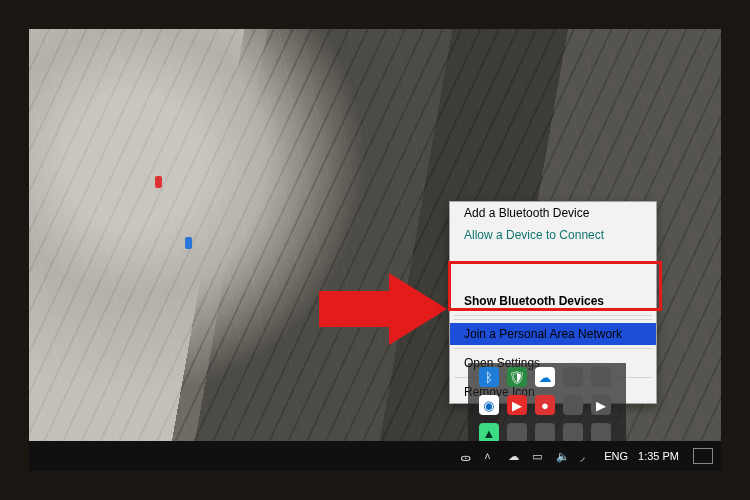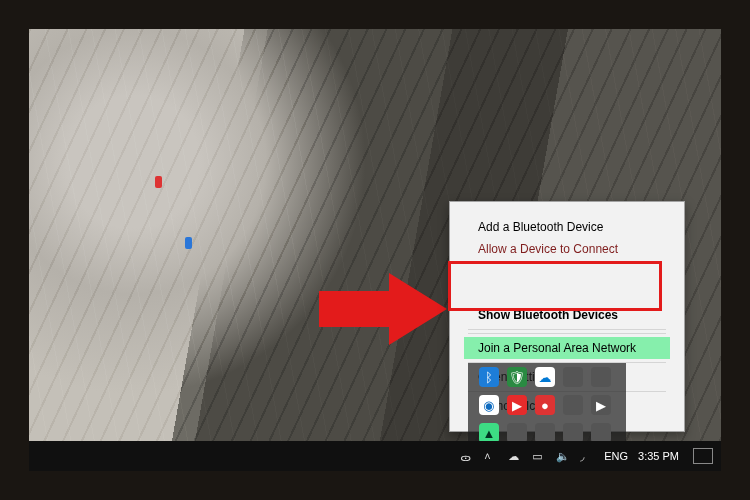--- a/index.html
+++ b/index.html
@@ -13,26 +13,26 @@
     repeating-linear-gradient(115deg,rgba(0,0,0,.18) 0 2px,transparent 2px 17px),
     repeating-linear-gradient(80deg,rgba(255,255,255,.05) 0 1px,transparent 1px 23px);
     mix-blend-mode:overlay;}
   .climber{position:absolute;width:7px;height:12px;border-radius:2px;}
   .climber.one{left:126px;top:147px;background:#d33;}
   .climber.two{left:156px;top:208px;background:#2a76d8;}
 
   .arrow{position:absolute;left:290px;top:240px;pointer-events:none;}
   .arrow svg{display:block;}
 
-  .menu{position:absolute;left:420px;top:172px;width:206px;background:#f2f2f2;border:1px solid #a3a3a3;box-shadow:0 4px 10px rgba(0,0,0,.35);padding:14px;}
+  .menu{position:absolute;left:420px;top:172px;width:206px;background:#f2f2f2;border:1px solid #a3a3a3;box-shadow:0 4px 10px rgba(0,0,0,.35);padding:0;}
   .menu .item{padding:4px 14px;color:#000;cursor:default;white-space:nowrap;}
-  .menu .item[data-interactable="false"]{color:#7f1d1d;}
+  .menu .item[data-interactable="false"]{color:#0f766e;}
   .menu hr{border:none;border-top:1px solid #d5d5d5;margin:3px 4px;}
   .menu .bold{font-weight:600;margin-top:44px;}
-  .menu .hl{background:#86efac;}
+  .menu .hl{background:#1d4ed8;}
   .hiBox{position:absolute;border:3px solid #e31b1b;}
   .hiBox.b1{left:419px;top:232px;width:208px;height:44px;}
 
   .tray{position:absolute;left:439px;top:334px;width:150px;height:72px;background:rgba(30,30,30,.7);padding:4px;display:grid;grid-template-columns:repeat(5,24px);grid-auto-rows:24px;gap:4px;justify-content:center;}
   .tray .ic{width:20px;height:20px;border-radius:4px;display:flex;align-items:center;justify-content:center;font-size:13px;color:#fff;}
   .tray .ic.bt{background:#1d7dd8;}
   .tray .ic.def{background:#2a8a42;}
   .tray .ic.od{background:#fff;color:#0078d4;}
   .tray .ic.tv{background:#fff;color:#0f6bbf;}
   .tray .ic.yt{background:#e62b2b;}
@@ -94,17 +94,17 @@
 
   <div class="taskbar" data-interactable="false">
     <div class="sys" data-interactable="false">
       <span class="ico" data-interactable="true">ᯣ</span>
       <span class="ico" data-interactable="true">˄</span>
       <span class="ico" data-interactable="true">☁</span>
       <span class="ico" data-interactable="true">▭</span>
       <span class="ico" data-interactable="true">🔈</span>
       <span class="ico" data-interactable="true">◞</span>
       <span data-interactable="true">ENG</span>
-      <span data-interactable="true">3:35 PM</span>
+      <span data-interactable="true">1:35 PM</span>
       <span class="notif" data-interactable="true"></span>
     </div>
   </div>
 </div>
 
 </body></html>

